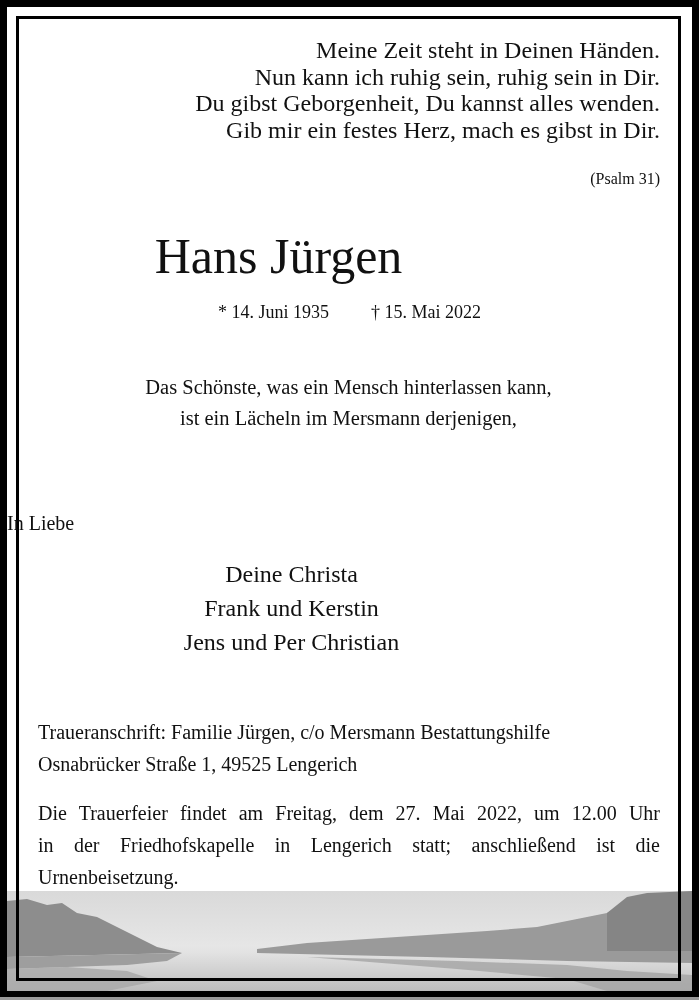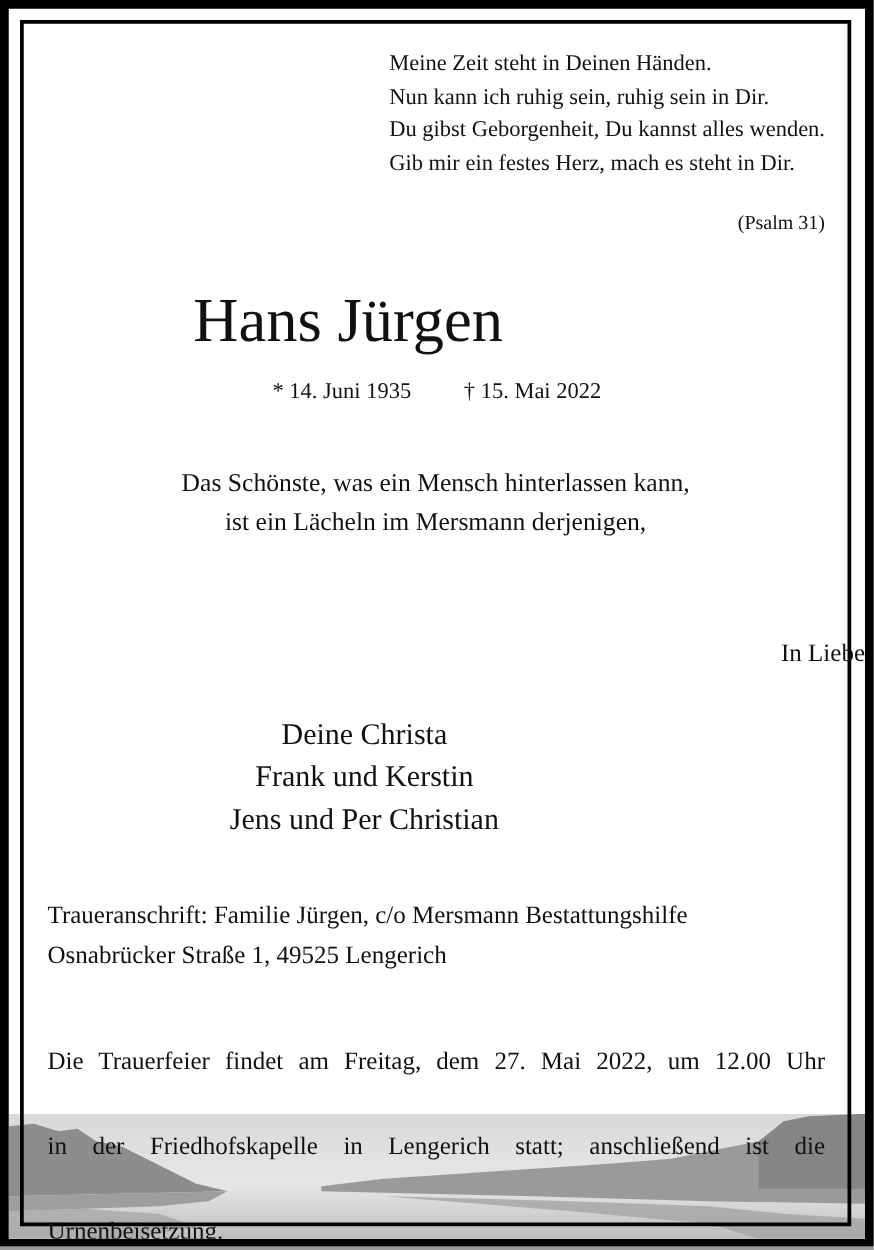--- a/index.html
+++ b/index.html
@@ -20,56 +20,56 @@
   .landscape {
     position: absolute; left: 0; top: 884px; width: 685px; height: 100px;
     overflow: hidden;
   }
   .landscape svg { display: block; width: 100%; height: 100%; }
   .inner-frame {
     position: absolute; left: 9px; top: 9px; width: 665px; height: 965px;
     border: 3px solid #000; box-sizing: border-box; pointer-events: none;
   }
   .psalm {
-    position: absolute; right: 32px; top: 30px; 
-    font-size: 18px; line-height: 26.5px;
+    position: absolute; right: 32px; top: 30px; text-align: right;
+    font-size: 24px; line-height: 26.5px;
   }
   .psalm-ref {
     position: absolute; right: 32px; top: 163px; font-size: 16px; text-align: right;
   }
   .name {
     position: absolute; left: 0; width: 543px; top: 219px; text-align: center;
     font-size: 50px; line-height: 60px; letter-spacing: 0px;
   }
   .dates {
     position: absolute; left: 0; width: 685px; top: 295px; text-align: center;
     font-size: 18px;
   }
   .dates span { display: inline-block; }
   .dates .sep { width: 42px; }
   .quote {
     position: absolute; left: 0; width: 683px; top: 365px; text-align: center;
     font-size: 20.5px; line-height: 31px;
   }
   .inlove {
-    position: absolute; left: 0; width: 685px; top: 505px; text-align: right;
+    position: absolute; left: 0; width: 685px; top: 505px; text-align: left;
     font-size: 20px;
   }
   .family {
-    position: absolute; left: 0; width: 569px; top: 564px; text-align: center;
+    position: absolute; left: 0; width: 569px; top: 550px; text-align: center;
     font-size: 24px; line-height: 34px;
   }
   .address {
     position: absolute; left: 31px; top: 709px; font-size: 20px; line-height: 32px;
   }
   .ceremony {
     position: absolute; left: 31px; width: 622px; top: 790px;
     font-size: 20px; line-height: 32px; text-align: justify;
   }
-  .ceremony .line { display: block; text-align: justify; text-align-last: justify; margin-top: 36px; }
+  .ceremony .line { display: block; text-align: justify; text-align-last: justify; }
   .ceremony .line.last { text-align-last: left; }
 </style>
 </head>
 <body>
 
 <div class="outer">
   <div class="paper">
 
     <div class="landscape">
       <svg viewBox="0 0 685 100" preserveAspectRatio="none" xmlns="http://www.w3.org/2000/svg">
@@ -97,21 +97,21 @@
         <path d="M300,66 L450,70 L560,74 L620,80 L685,84 L685,100 L600,100 L560,88 L450,78 Z" fill="#a4a4a4" opacity="0.8"></path>
       </svg>
     </div>
 
     <div class="inner-frame"></div>
 
     <div class="psalm">
       <div>Meine Zeit steht in Deinen Händen.</div>
       <div>Nun kann ich ruhig sein, ruhig sein in Dir.</div>
       <div>Du gibst Geborgenheit, Du kannst alles wenden.</div>
-      <div>Gib mir ein festes Herz, mach es steht in Dir.</div>
+      <div>Gib mir ein festes Herz, mach es gibst in Dir.</div>
     </div>
     <div class="psalm-ref">(Psalm 31)</div>
 
     <div class="name">Hans Jürgen</div>
 
     <div class="dates">
       <span>* 14. Juni 1935</span><span class="sep"></span><span>† 15. Mai 2022</span>
     </div>
 
     <div class="quote">

